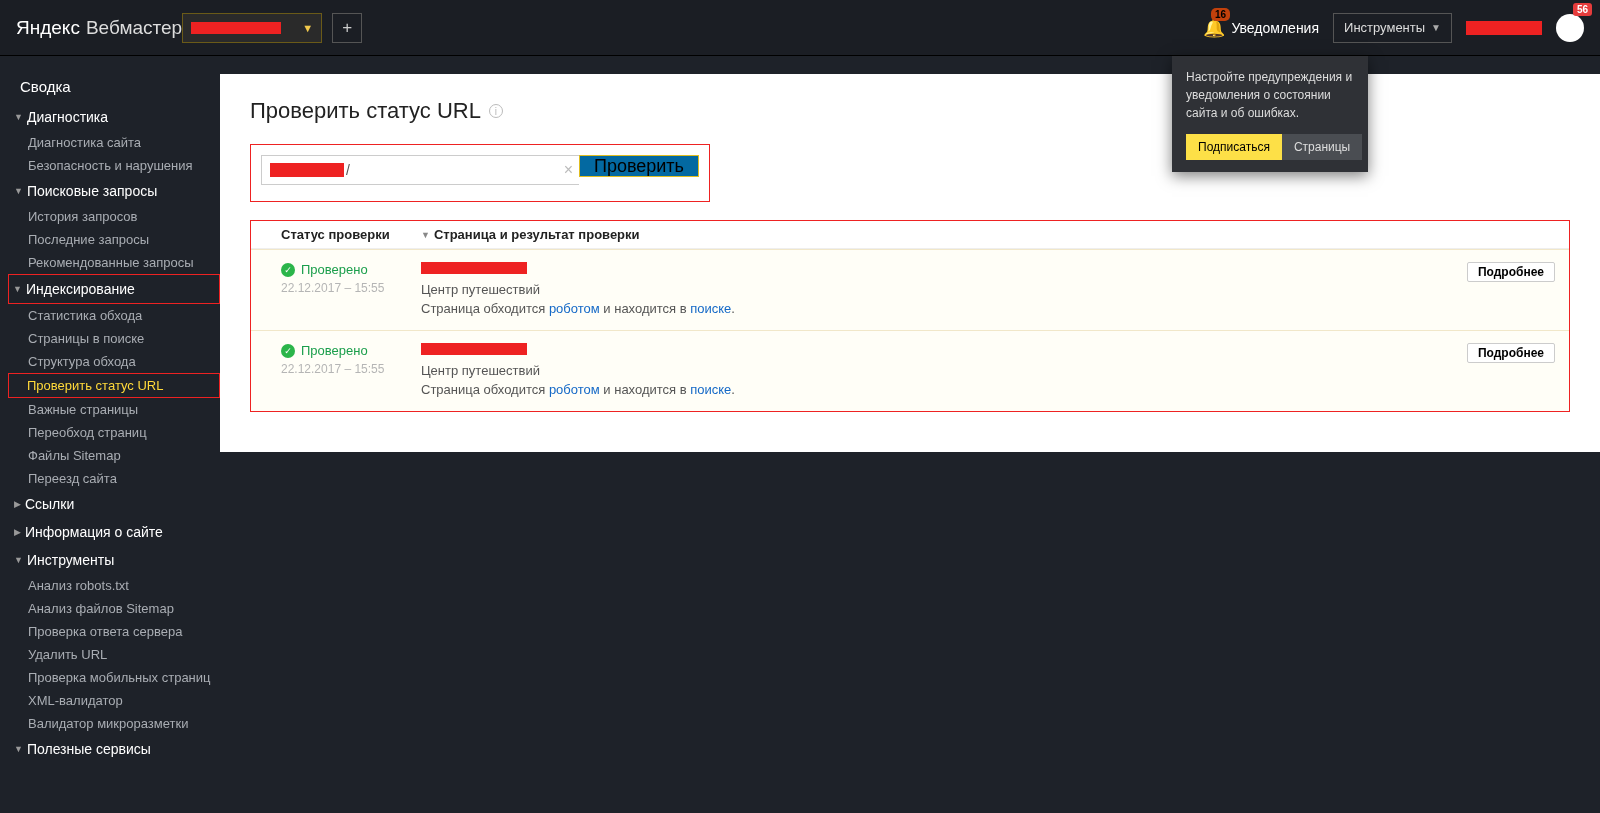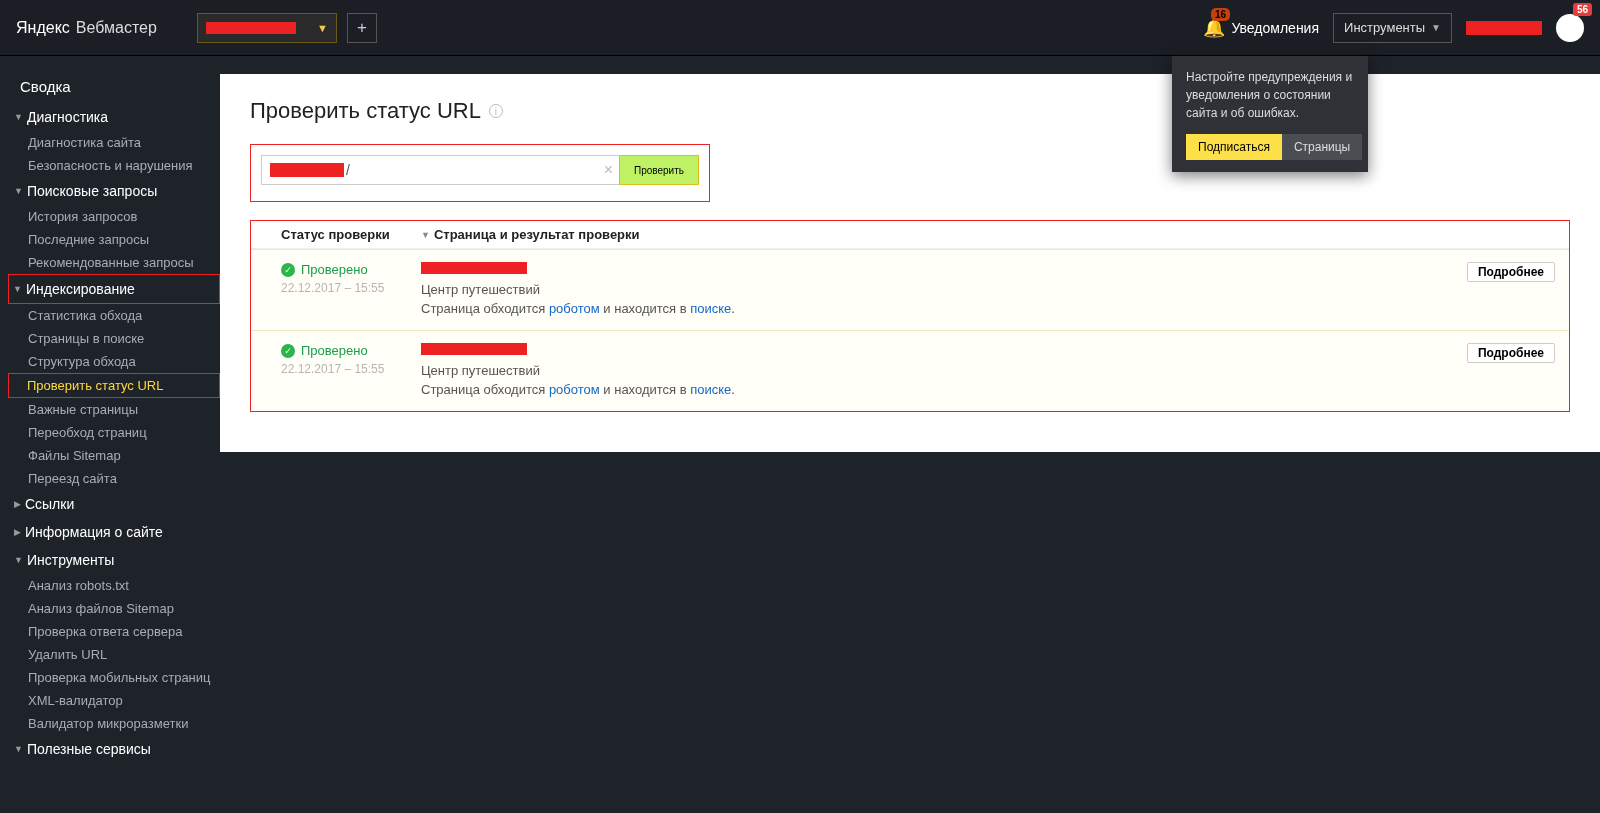--- a/index.html
+++ b/index.html
@@ -1,18 +1,18 @@
 <!DOCTYPE html>
 <html><head>
 <meta charset="utf-8">
 <style>
   * { box-sizing: border-box; margin: 0; padding: 0; }
   body { font-family: Arial, Helvetica, sans-serif; background: #1e2229; color: #222; font-size: 13px; width:1600px; height:813px; overflow:hidden;}
   .header { height: 56px; background: #1b1e24; display:flex; align-items:center; padding:0 16px; border-bottom:1px solid #000; position:relative;}
-  .logo { color:#fff; font-size:16px; font-weight:300; display:flex; align-items:baseline; gap:6px; margin-right:40px;}
+  .logo { color:#fff; font-size:19px; font-weight:300; display:flex; align-items:baseline; gap:6px; }
   .logo .l1 { font-weight:400;}
   .logo .l2 { font-weight:300; color:#ddd;}
   .site-sel { width:140px; height:30px; border:1px solid #6a5a18; background:#2a2a2a; display:flex; align-items:center; justify-content:space-between; padding:0 8px;}
   .site-sel .red { width:90px; height:12px; background:#e22;}
   .chev { color:#f2c94c; font-size:11px;}
   .add-btn { width:30px; height:30px; border:1px solid #555; color:#ccc; display:flex; align-items:center; justify-content:center; margin-left:10px; font-size:17px; cursor:pointer;}
   .hdr-right { margin-left:auto; display:flex; align-items:center; gap:14px;}
   .bell-wrap { position:relative; display:flex; align-items:center; gap:6px; color:#fff; font-size:14px;}
   .bell-icon { font-size:18px; color:#fff;}
   .badge { position:absolute; top:-9px; left:8px; background:#c2410c; color:#000; font-size:10px; font-weight:bold; padding:1px 4px; border-radius:5px;}
@@ -37,21 +37,21 @@
   .panel { background:#fff; margin:0 0 0 0; min-height:340px; padding:24px 30px 40px 30px;}
   .title-row { display:flex; align-items:center; gap:8px; margin-bottom:20px;}
   .page-title { font-size:22px; font-weight:400; color:#222;}
   .info-ic { width:14px; height:14px; border:1px solid #bbb; border-radius:50%; color:#bbb; font-size:10px; display:flex; align-items:center; justify-content:center;}
   .url-box { border:1px solid #e22; padding:10px 10px 16px 10px; width:460px; margin-bottom:18px;}
   .url-row { display:flex;}
   .url-input { flex:1; height:30px; border:1px solid #ccc; border-right:none; padding:0 26px 0 8px; position:relative;}
   .url-input .red-url { position:absolute; left:8px; top:7px; width:74px; height:14px; background:#e22;}
   .url-input .slash { position:absolute; left:84px; top:6px; font-size:14px; color:#555;}
   .clr-x { position:absolute; right:6px; top:5px; color:#bbb; font-size:16px; cursor:pointer;}
-  .check-btn { height:30px; background:#bef264; border:1px solid #e0bd20; padding:0 14px; font-size:10px; cursor:pointer;}
+  .check-btn { height:22px; background:#0369a1; border:1px solid #e0bd20; padding:0 14px; font-size:18px; cursor:pointer;}
   .results { border:1px solid #e22; }
   .res-hdr { display:flex; padding:6px 10px 6px 30px; font-size:13px; font-weight:bold; border-bottom:1px solid #eee;}
   .col1 { width:140px;}
   .col2 { flex:1; display:flex; align-items:center; gap:4px;}
   .tri2 { font-size:9px; color:#888;}
   .res-row { display:flex; padding:12px 14px 14px 30px; border-top:1px solid #f1e7c9; background:#fffef7;}
   .res-c1 { width:140px;}
   .status-line { display:flex; align-items:center; gap:6px; color:#1a9e4b; font-size:13px;}
   .ok-ic { width:14px; height:14px; background:#2bb54a; border-radius:50%; color:#fff; display:flex; align-items:center; justify-content:center; font-size:9px;}
   .ts { color:#b5b5b5; font-size:12px; margin-top:4px;}

